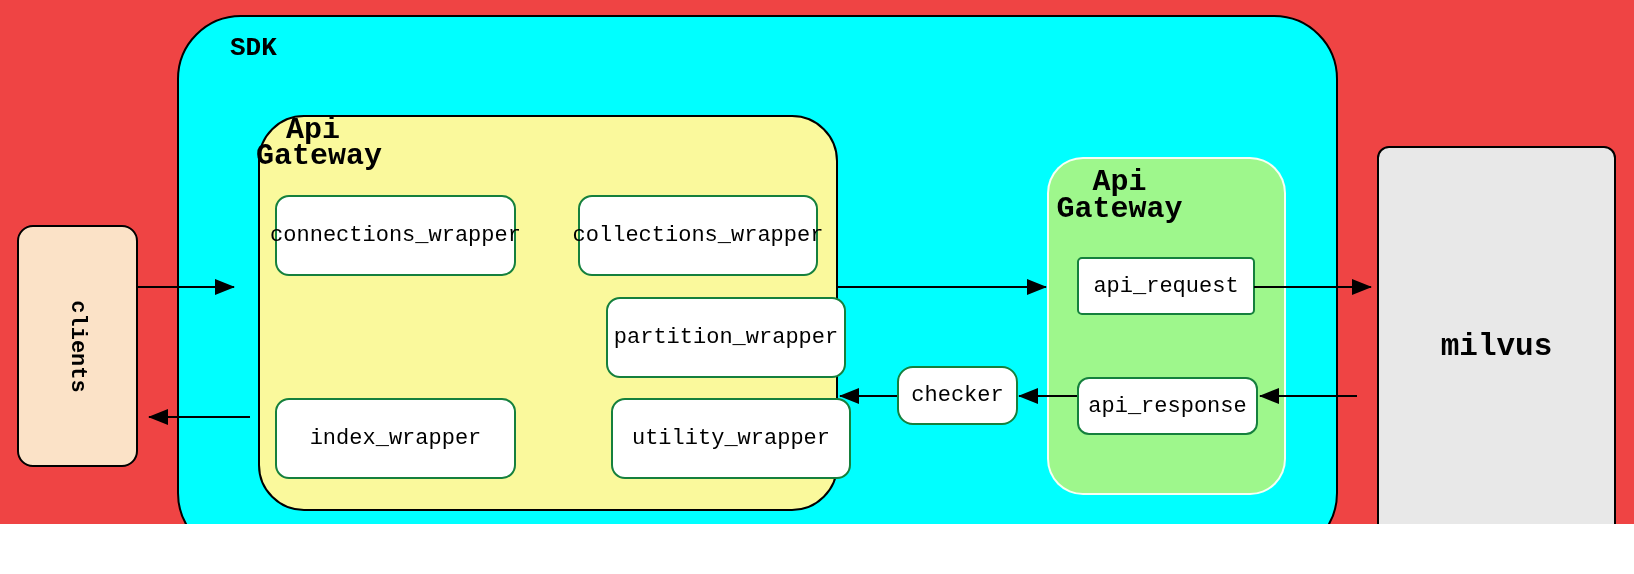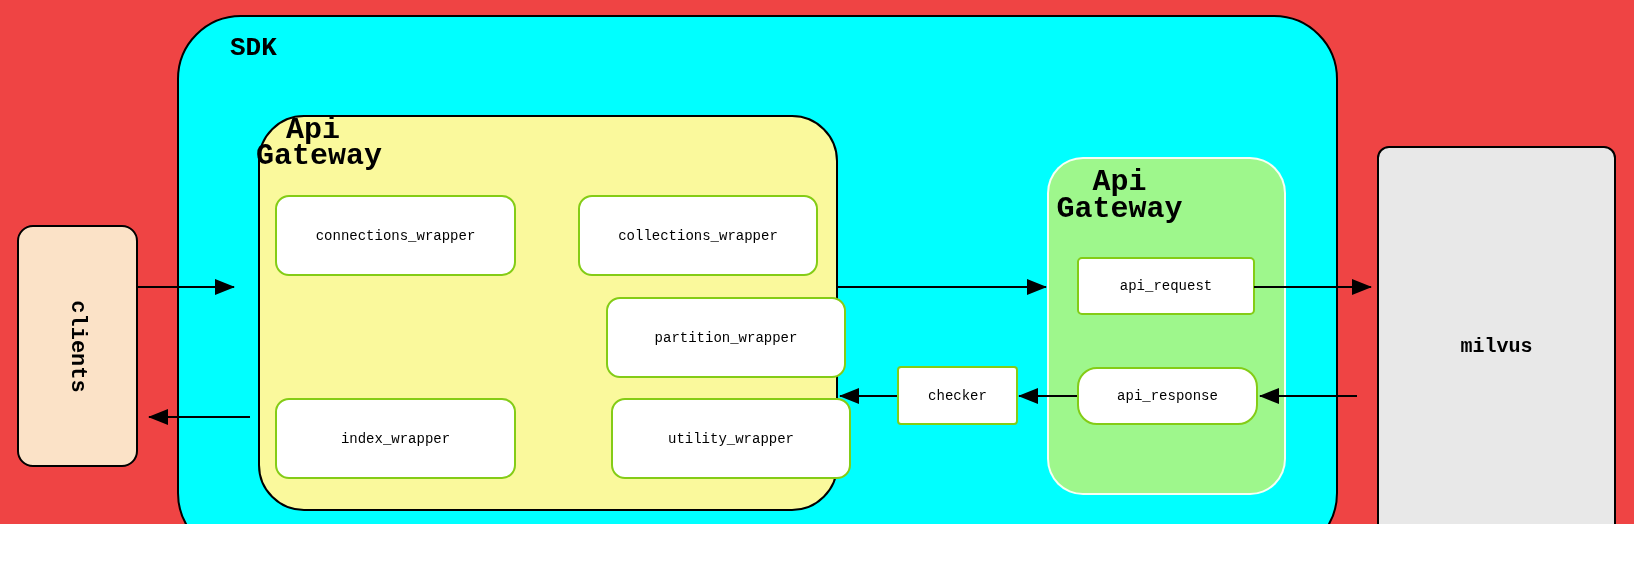--- a/index.html
+++ b/index.html
@@ -13,25 +13,25 @@
     height: 524px;
     background: #ef4444;
     font-family: Liberation Mono, monospace;
     color: #000000;
     overflow: hidden;
   }
   .abs { position: absolute; box-sizing: border-box; }
   .container-box { border: 2.5px solid #000000; }
   .node {
     background: #FFFFFF;
-    border: 2px solid #84cc16;
+    border: 2px solid #15803d;
     display: flex;
     align-items: center;
     justify-content: center;
-    font-size: 14px;
+    font-size: 22px;
     white-space: nowrap;
   }
   .group-label {
     font-weight: bold;
     font-size: 30px;
     line-height: 26px;
     text-align: center;
     white-space: pre-line;
   }
 
@@ -71,40 +71,40 @@
 
   .module { border-radius: 14px; }
   #module-connections { left: 275px; top: 195px; width: 241px; height: 81px; }
   #module-collections { left: 578px; top: 195px; width: 240px; height: 81px; }
   #module-schema      { left: 275px; top: 297px; width: 241px; height: 81px; }
   #module-partition   { left: 606px; top: 297px; width: 240px; height: 81px; }
   #module-index       { left: 275px; top: 398px; width: 241px; height: 81px; }
   #module-utility     { left: 578px; top: 398px; width: 240px; height: 81px; margin-left: 33px; }
 
   
-  #checker-box { left: 897px; top: 366px; width: 121px; height: 59px; border-radius: 4px; }
+  #checker-box { left: 897px; top: 366px; width: 121px; height: 59px; border-radius: 16px; }
 
   
   #api-gateway-box {
     left: 1047px; top: 157px; width: 239px; height: 338px;
     background: #9EF78C;
     border: 2px solid rgba(255,255,255,0.9);
     border-radius: 36px;
   }
   #api-gateway-label { left: 1047px; top: 169px; width: 145px; line-height: 27px; }
   #api-request-box  { left: 1077px; top: 257px; width: 178px; height: 58px; border-radius: 5px; }
-  #api-response-box { left: 1077px; top: 367px; width: 181px; height: 58px; border-radius: 20px; }
+  #api-response-box { left: 1077px; top: 377px; width: 181px; height: 58px; border-radius: 12px; }
 
   
   #milvus-box {
     left: 1377px; top: 146px; width: 239px; height: 390px;
     background: #E8E8E8;
     border-radius: 12px;
     display: flex; align-items: center; justify-content: center;
-    font-weight: bold; font-size: 20px;
+    font-weight: bold; font-size: 31px;
     padding-top: 10px;
   }
 
   
   #arrows {
     position: absolute;
     left: 0; top: 0; width: 1634px; height: 574px;
     pointer-events: none;
   }
   #arrows line { stroke: #000000; stroke-width: 2; }

